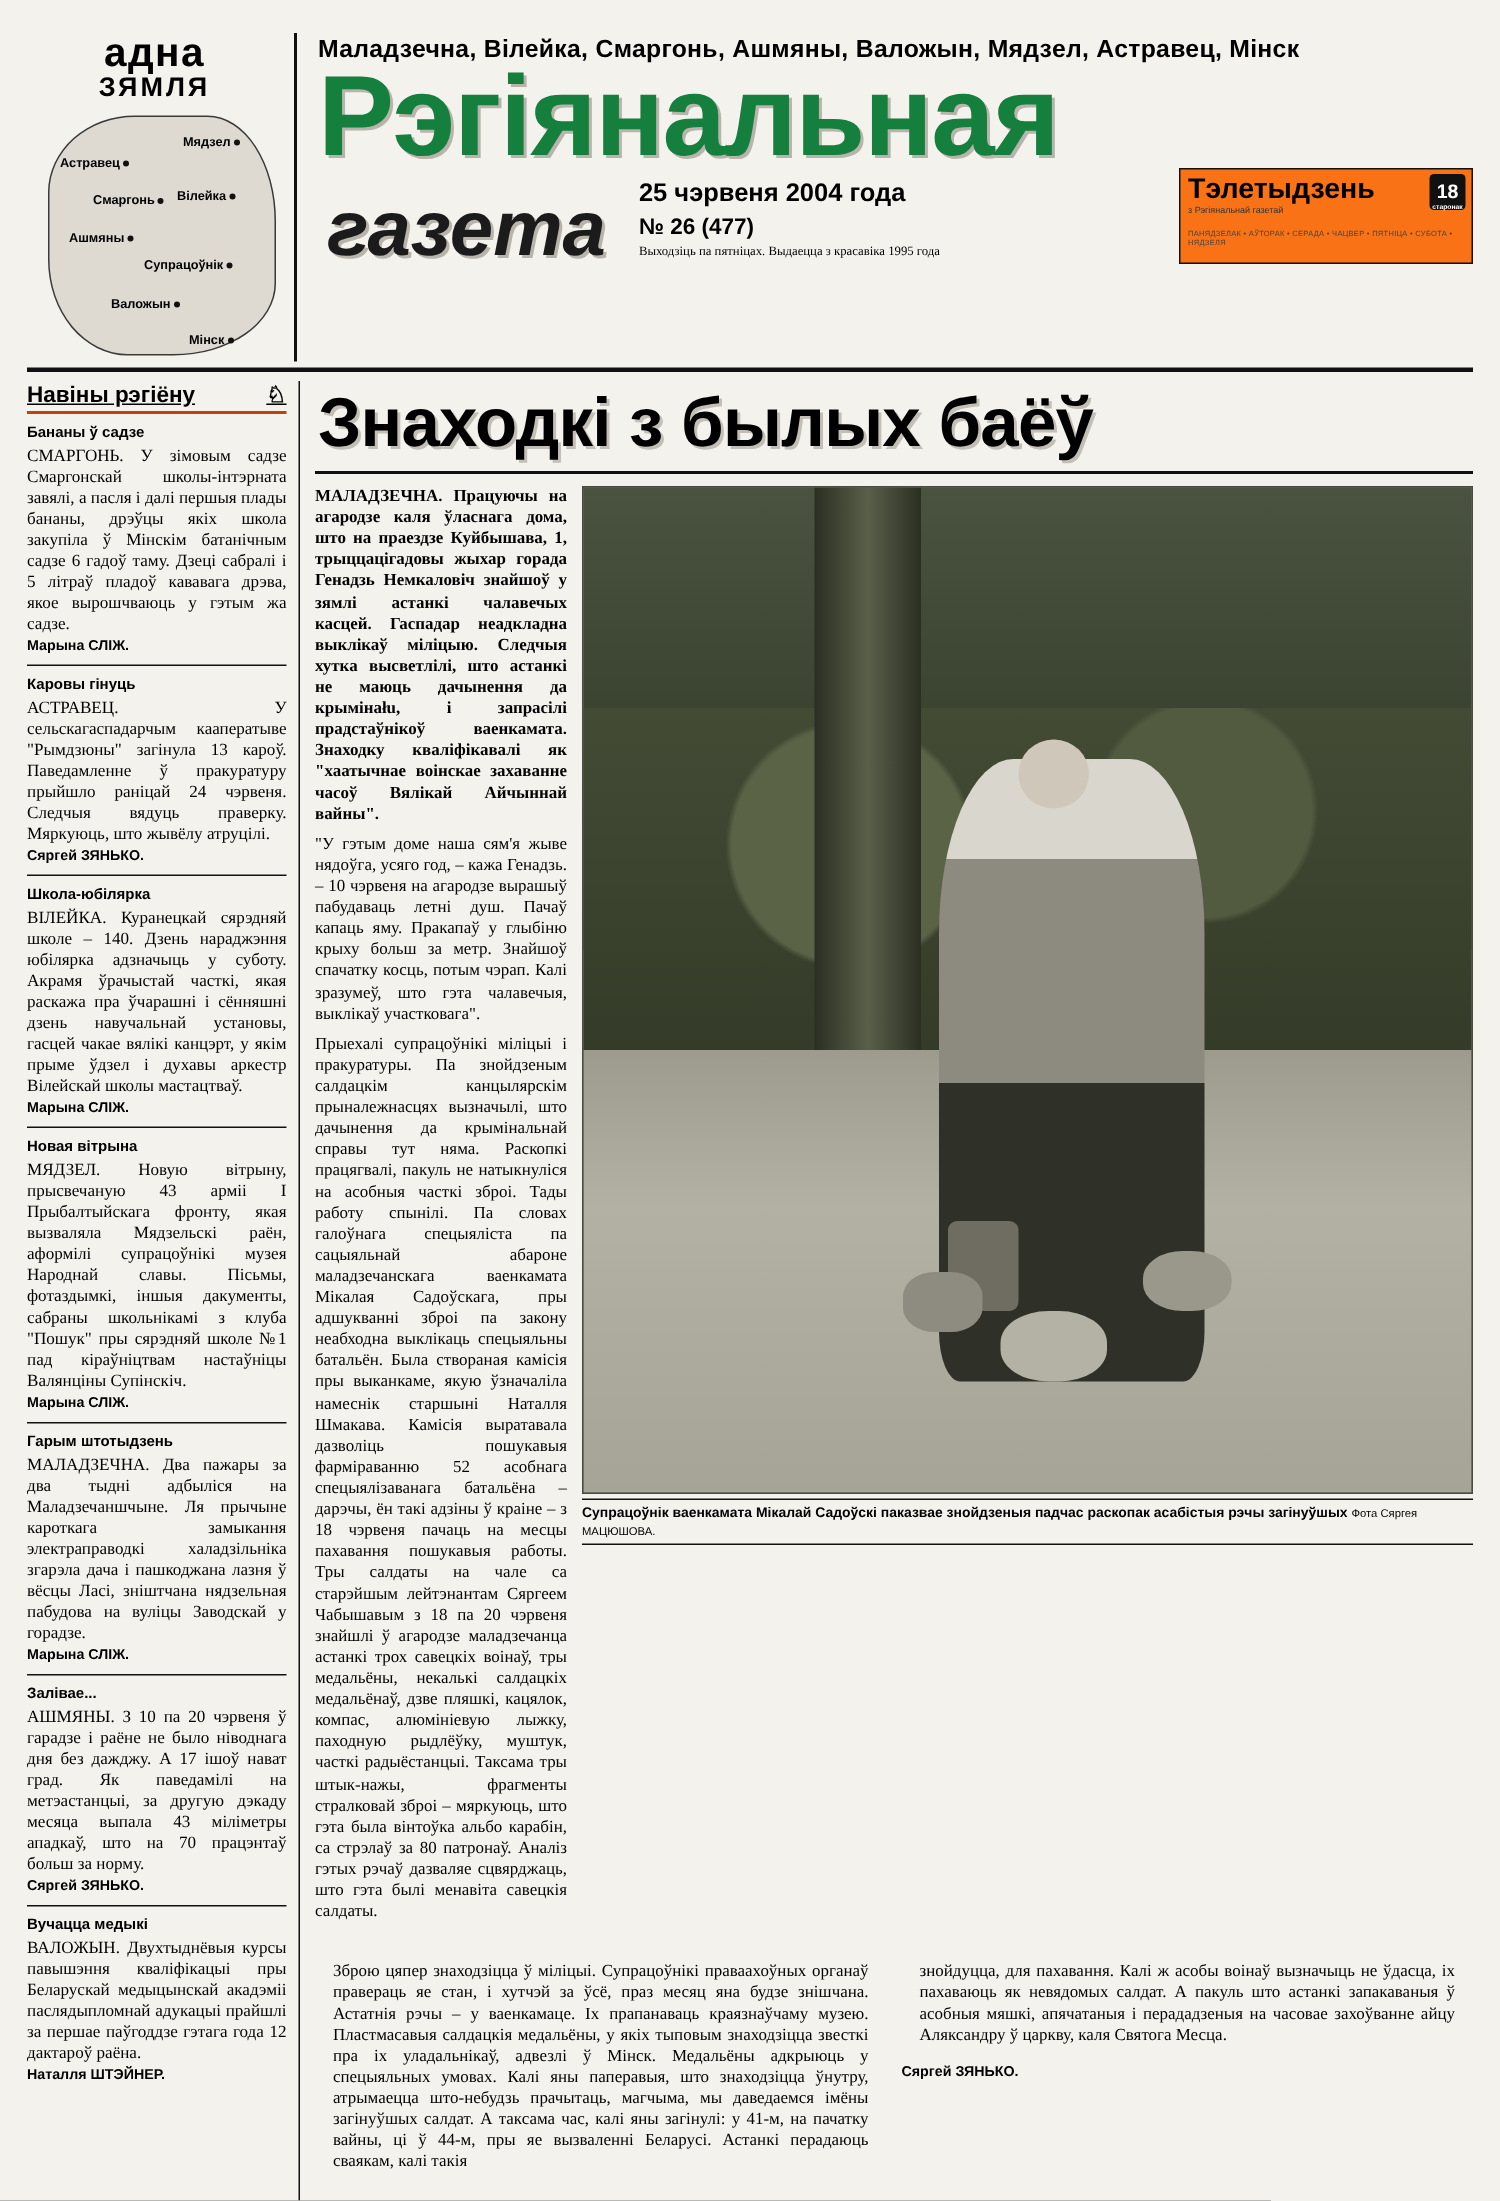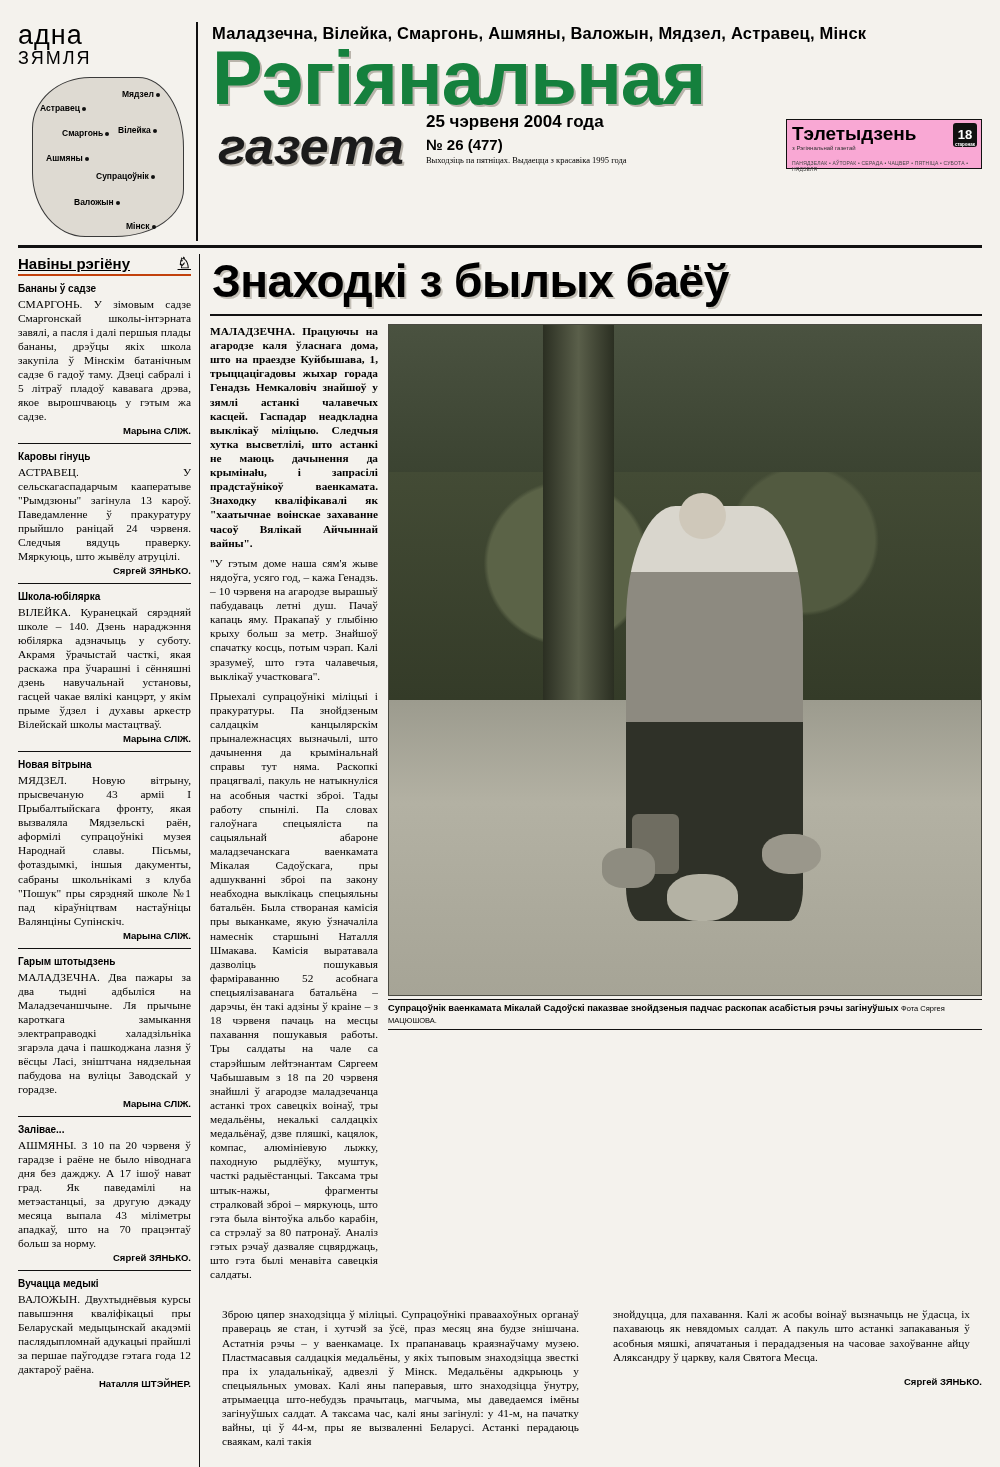--- a/index.html
+++ b/index.html
@@ -6,21 +6,21 @@
   body{font-family:"Liberation Serif", serif;}
   .page{
     width:1000px;height:1467px;background:#f4f2ed;position:relative;
     box-sizing:border-box;overflow:hidden;
   }
   .inner{position:absolute;left:18px;top:22px;right:18px;bottom:18px;}
 
   
   .masthead{display:flex;border-bottom:3px solid #111;padding-bottom:4px;}
   .logo-box{width:180px;border-right:2px solid #111;padding-right:8px;box-sizing:border-box;}
-  .logo-title{text-align:left;font-family:"Liberation Sans",sans-serif;font-weight:normal;line-height:1;}
+  .logo-title{text-align:center;font-family:"Liberation Sans",sans-serif;font-weight:bold;line-height:1;}
   .logo-title .l1{font-size:27px;letter-spacing:1px;}
   .logo-title .l2{font-size:18px;letter-spacing:2px;}
   .map-wrap{position:relative;margin-top:6px;height:168px;}
   .map-blob{
     position:absolute;left:14px;top:4px;width:150px;height:158px;
     background:#dedad2;border:1px solid #3a3a3a;
     border-radius:38% 30% 45% 35% / 32% 44% 30% 40%;
   }
   .city{position:absolute;font-size:8.5px;font-family:"Liberation Sans",sans-serif;white-space:nowrap;}
   .city b{font-weight:bold;}
@@ -38,21 +38,21 @@
   .gazeta{
     font-family:"Liberation Sans",sans-serif;font-weight:bold;font-style:italic;
     font-size:52px;line-height:.9;color:#1b1b1b;margin-left:8px;
     text-shadow:2px 2px 0 #b9b4ab;
   }
   .issue{margin-left:22px;padding-bottom:4px;}
   .issue .date{font-family:"Liberation Sans",sans-serif;font-weight:bold;font-size:17px;}
   .issue .num{font-family:"Liberation Sans",sans-serif;font-weight:bold;font-size:15px;margin-top:4px;}
   .issue .sub{font-family:Liberation Serif, serif;font-size:8.5px;margin-top:2px;}
   .tele{
-    margin-left:auto;border:1px solid #111;background:#f9a8d4;width:196px;height:50px;
+    margin-left:auto;border:1px solid #111;background:#f97316;width:196px;height:64px;
     position:relative;box-sizing:border-box;
   }
   .tele .t1{font-family:"Liberation Sans",sans-serif;font-weight:bold;font-size:19px;padding:3px 0 0 5px;}
   .tele .t2{font-family:"Liberation Sans",sans-serif;font-size:6px;padding-left:5px;color:#333;}
   .tele .t3{font-family:"Liberation Sans",sans-serif;font-size:5px;padding-left:5px;color:#444;margin-top:9px;letter-spacing:.2px;}
   .tele .badge{position:absolute;right:4px;top:3px;width:24px;height:24px;background:#111;color:#fff;
     font-family:"Liberation Sans",sans-serif;font-weight:bold;font-size:13px;text-align:center;line-height:24px;border-radius:3px;}
   .tele .badge small{display:block;font-size:4.5px;line-height:4px;margin-top:-4px;}
 
   
@@ -60,21 +60,21 @@
   .col-left{width:182px;border-right:1px solid #111;padding-right:8px;box-sizing:border-box;}
   .col-main{flex:1;padding-left:10px;}
 
   .newshead{display:flex;align-items:flex-end;border-bottom:2px solid #c2410c;padding-bottom:2px;text-decoration:underline;}
   .newshead span{font-family:"Liberation Sans",sans-serif;font-weight:bold;font-size:15px;}
   .ram{margin-left:auto;font-size:17px;}
 
   .brief{margin-top:7px;}
   .brief h3{font-family:"Liberation Sans",sans-serif;font-size:10px;margin:0 0 3px 0;font-weight:bold;}
   .brief p{font-size:11.4px;line-height:1.23;margin:0;text-align:justify;}
-  .sign{font-family:"Liberation Sans",sans-serif;font-size:9.5px;font-weight:bold;text-align:right;margin-top:2px;}
+  .sign{font-family:"Liberation Sans",sans-serif;font-size:9.5px;font-weight:bold;text-align:left;margin-top:2px;}
   .hr{border-top:1px solid #111;margin:7px 0 0 0;}
 
   
   .headline{
     font-family:"Liberation Sans",sans-serif;font-weight:bold;font-size:46px;
     letter-spacing:-.5px;margin:0 0 6px 2px;text-shadow:2px 2px 0 #c3bfb6;
   }
   .hrule{border-top:2px solid #111;margin:0 0 8px 0;}
   .main-flex{display:flex;}
   .lead{width:178px;padding-right:10px;box-sizing:border-box;}

